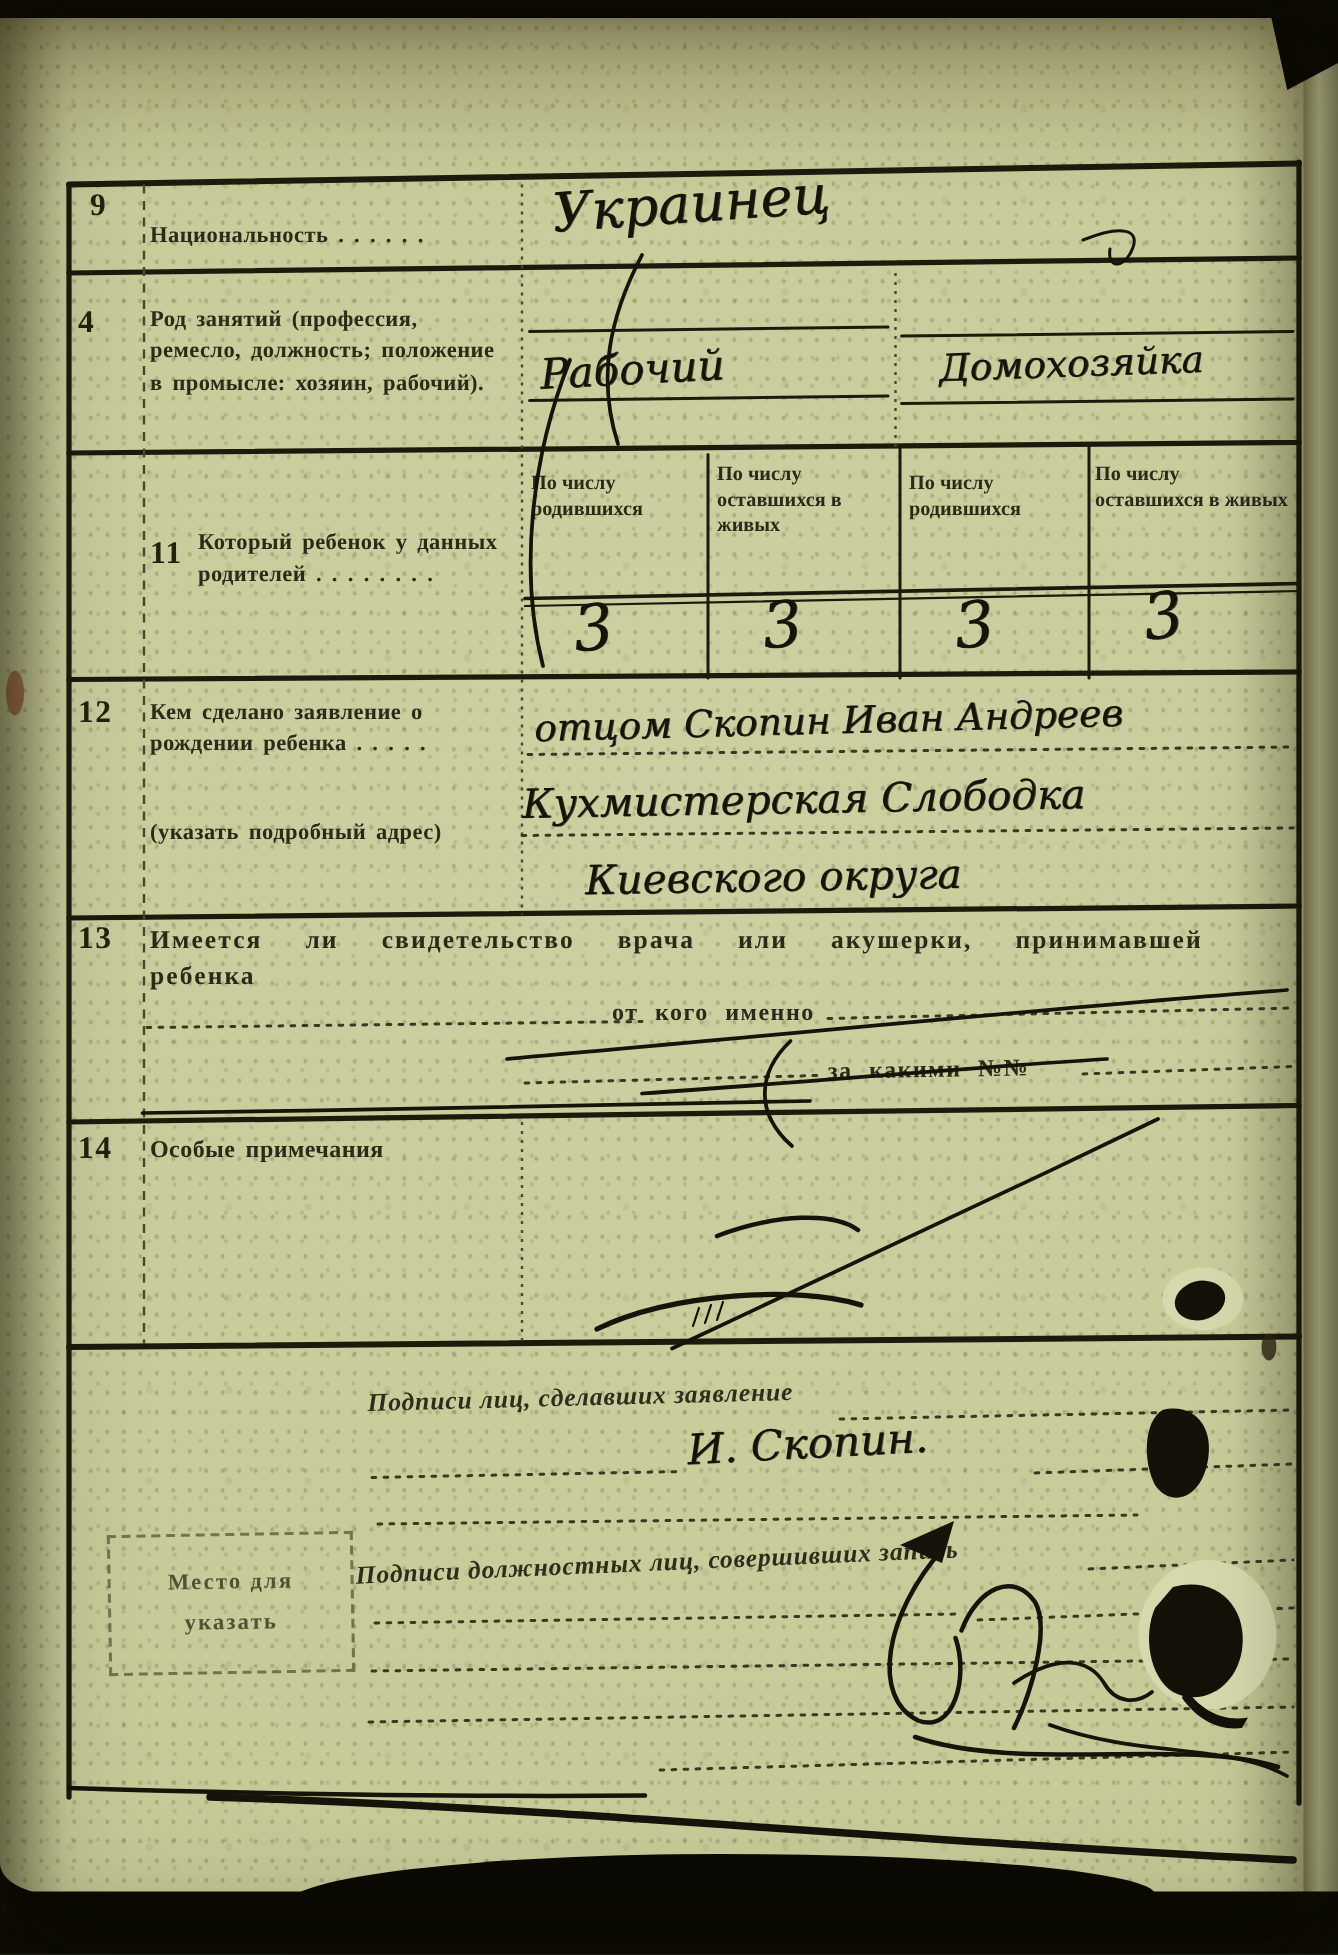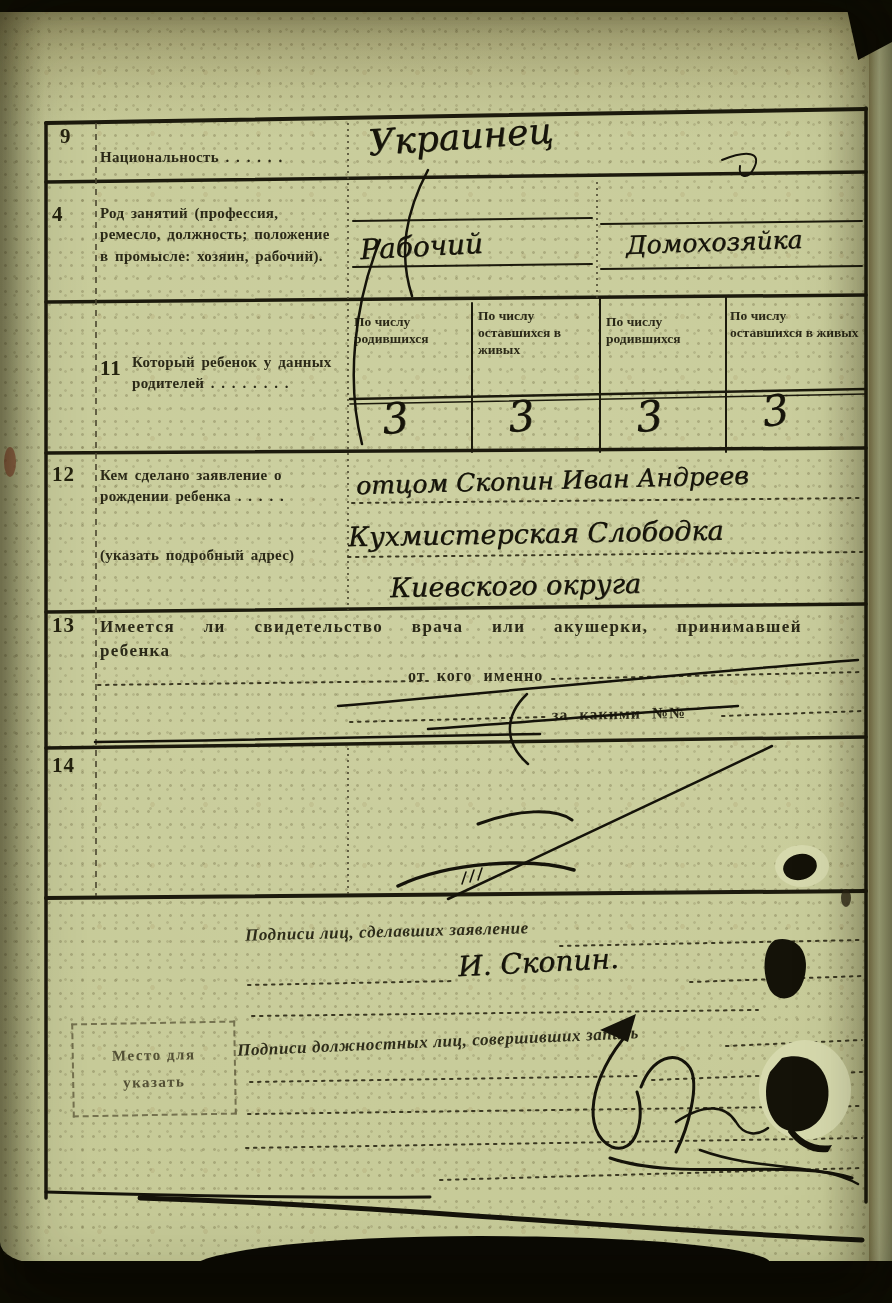--- a/index.html
+++ b/index.html
@@ -131,20 +131,21 @@
     <div class="hw" style="left:356px;top:466px;font-size:25px;transform:rotate(-1.5deg);">отцом Скопин Иван Андреев</div>
     <div class="hw" style="left:348px;top:518px;font-size:27px;transform:rotate(-1deg);">Кухмистерская Слободка</div>
     <div class="hw" style="left:390px;top:570px;font-size:27px;transform:rotate(-1deg);">Киевского округа</div>
 
     <div class="num" style="left:52px;top:613px;font-family:Liberation Serif, serif;">13</div>
     <div class="plabel wide" style="left:100px;top:615px;width:762px;">Имеется ли свидетельство врача или акушерки, принимавшей ребенка</div>
     <div class="plabel" style="left:408px;top:665px;letter-spacing:1px;word-spacing:6px;font-size:16px;">от кого именно</div>
     <div class="plabel" style="left:552px;top:703px;letter-spacing:1px;word-spacing:6px;font-size:16px;transform:rotate(-1deg);">за какими №№</div>
 
     <div class="num" style="left:52px;top:753px;">14</div>
+    <div class="plabel" style="left:100px;top:756px;width:244px;font-size:16px;">Особые примечания</div>
 
     <div class="flabel" style="left:245px;top:922px;transform:rotate(-1.5deg);">Подписи лиц, сделавших заявление</div>
     <div class="hw" style="left:458px;top:946px;font-size:28px;transform:rotate(-3deg);">И. Скопин.</div>
 
     <div id="stamp-box">
       <div class="stamp-line">Место для</div>
       <div class="stamp-line">указать</div>
     </div>
     <div class="flabel" style="left:237px;top:1032px;transform:rotate(-2.5deg);">Подписи должностных лиц, совершивших запись</div>
   </div>

